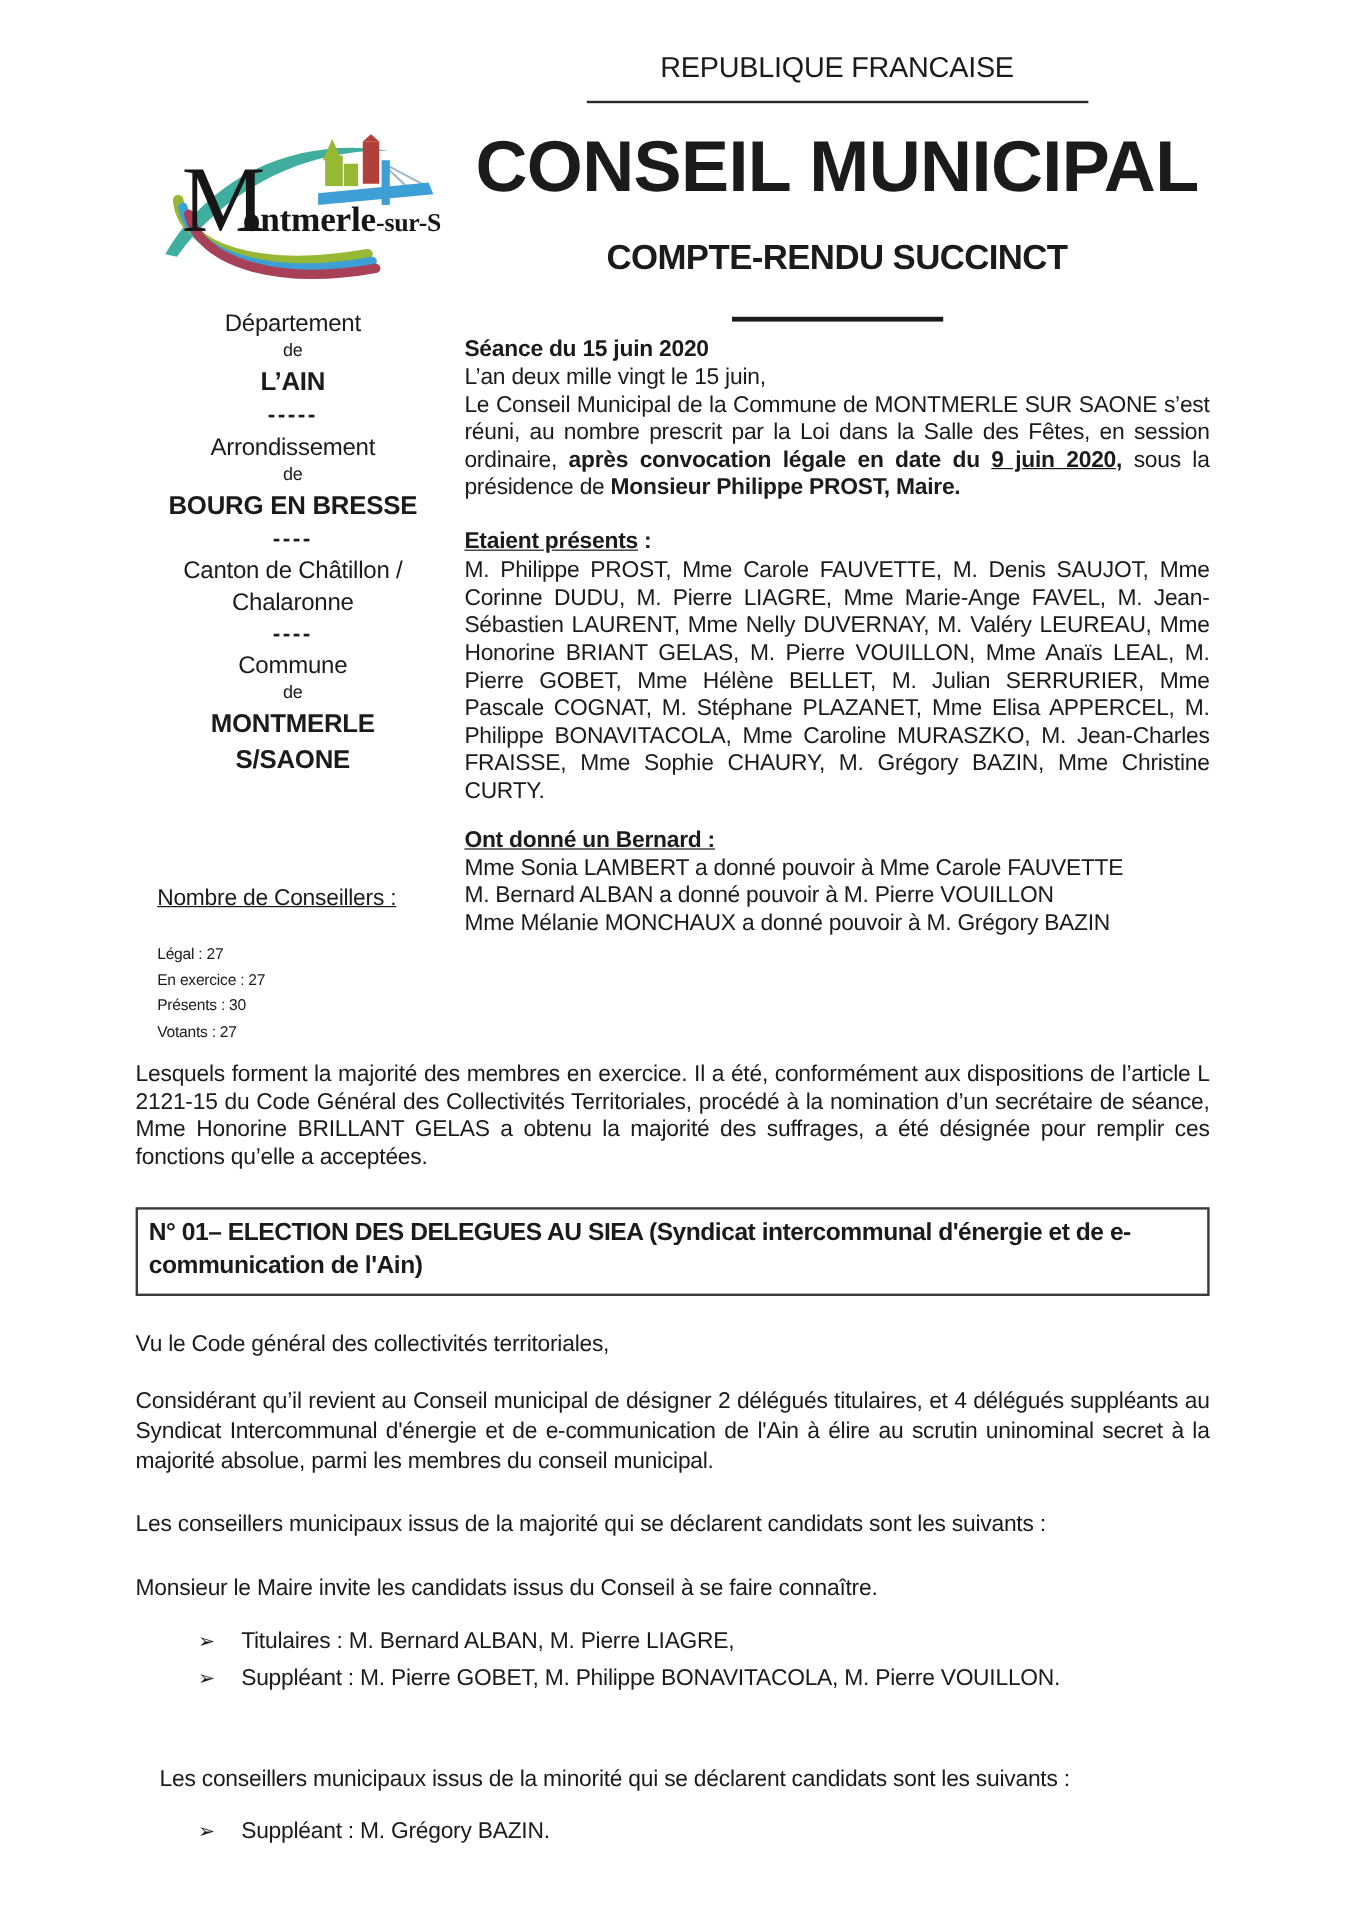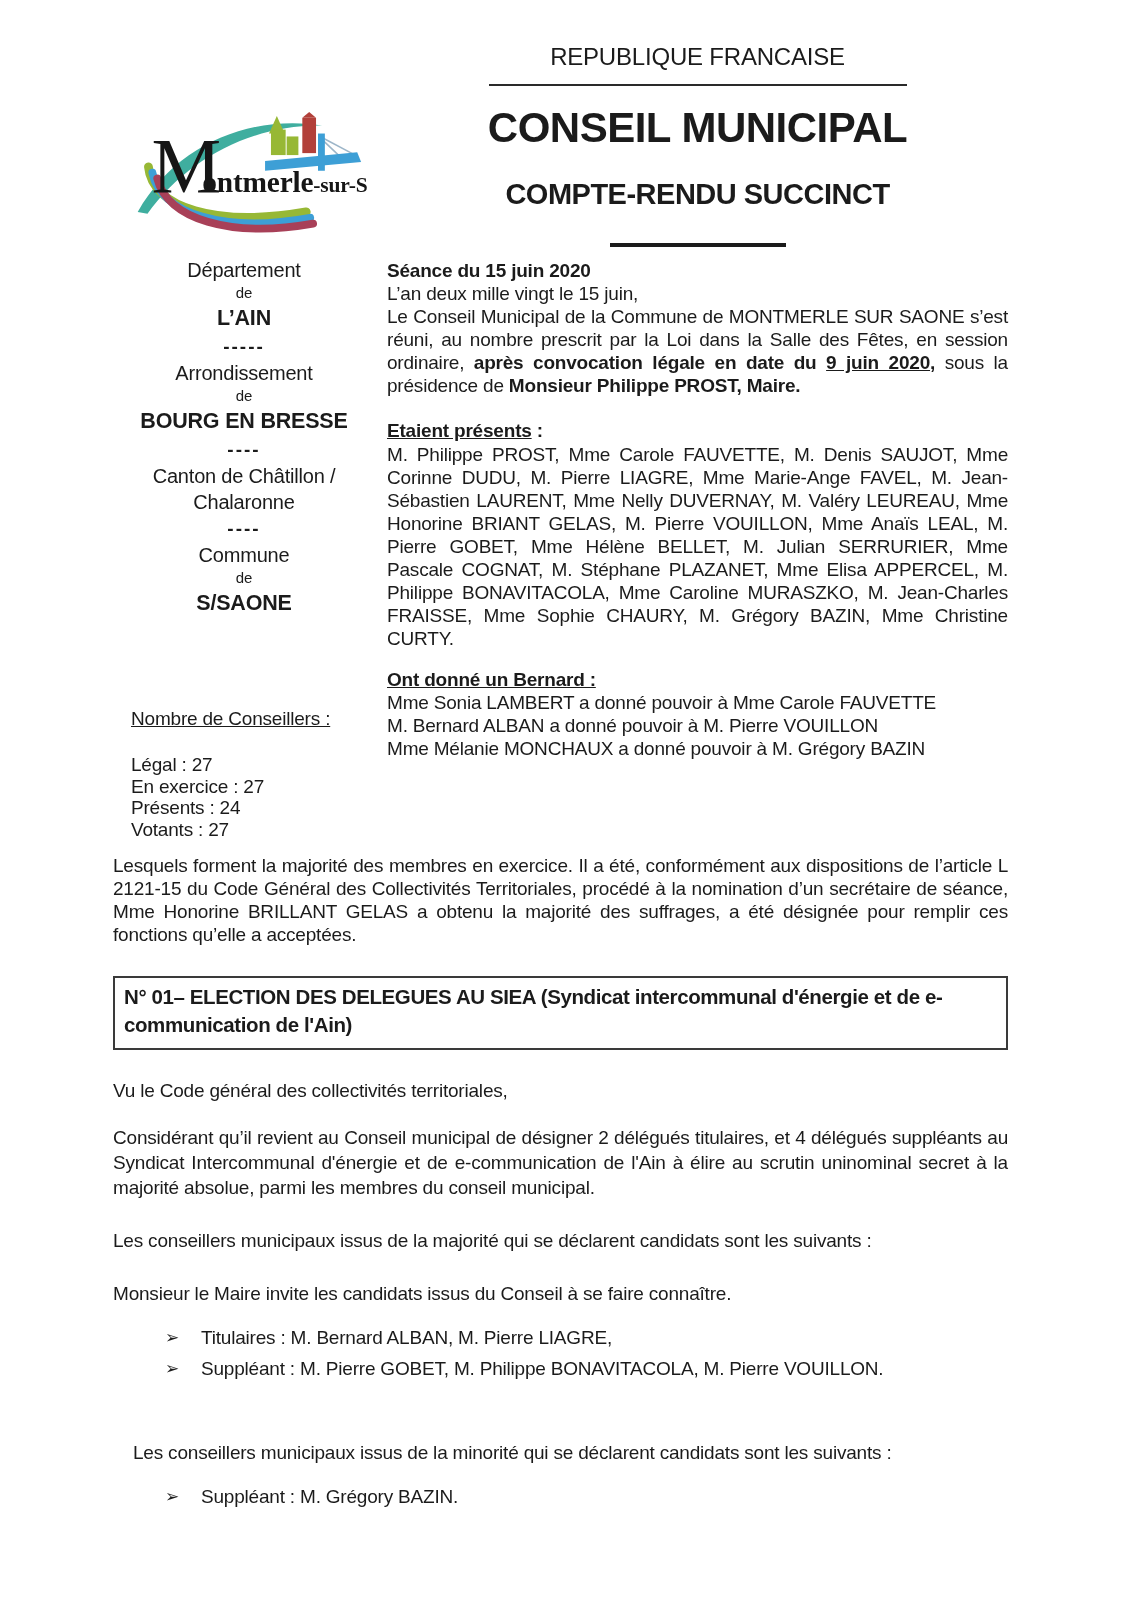--- a/index.html
+++ b/index.html
@@ -12,27 +12,27 @@
   .top-grid{display:grid;grid-template-columns:262px 1fr;}
   
   .leftcol{text-align:center;}
   .logo{width:245px;margin:70px auto 20px auto;display:block;}
   .admin-line{line-height:26px;font-size:20px;}
   .admin-de{line-height:20px;font-size:15px;}
   .admin-bold{line-height:30px;font-size:21.5px;font-weight:bold;}
   .admin-dash{line-height:27px;font-weight:bold;letter-spacing:2px;}
   .counsellors{margin-top:90px;text-align:left;padding-left:18px;}
   .counsellors-heading{text-decoration:underline;font-size:19px;margin-bottom:24px;}
-  .count-line{line-height:21.5px;font-size:19px;}
+  .count-line{line-height:21.5px;font-size:13px;}
   
   .rightcol{padding-left:12px;}
   .republic{font-size:24px;text-align:center;line-height:26px;margin-top:4px;}
   .motto{font-size:16.5px;text-align:center;line-height:20px;}
   .thin-rule{height:2px;background:#2a2a2a;width:418px;margin:14px auto 0 auto;}
-  .main-title{font-size:42px;font-weight:bold;text-align:center;margin-top:18px;letter-spacing:-0.5px;}
+  .main-title{font-size:60px;font-weight:bold;text-align:center;margin-top:18px;letter-spacing:-0.5px;}
   .sub-title{font-size:29px;font-weight:bold;text-align:center;margin-top:26px;letter-spacing:-0.5px;}
   .short-rule{height:4px;background:#1b1b1b;width:176px;margin:32px auto 0 auto;}
   .seance{margin-top:12px;}
   .seance-heading{font-weight:bold;line-height:23px;}
   .line{line-height:23px;}
   .just{text-align:justify;line-height:23px;}
   .sec-heading{margin-top:22px;line-height:24px;}
   .powers{margin-top:18px;}
   
   .majority-para{margin-top:14px;}
@@ -90,27 +90,28 @@
       <div class="admin-bold">L’AIN</div>
       <div class="admin-dash">-----</div>
       <div class="admin-line">Arrondissement</div>
       <div class="admin-de">de</div>
       <div class="admin-bold">BOURG EN BRESSE</div>
       <div class="admin-dash">----</div>
       <div class="admin-line">Canton de Châtillon / Chalaronne</div>
       <div class="admin-dash">----</div>
       <div class="admin-line">Commune</div>
       <div class="admin-de">de</div>
+      <div class="admin-bold">MONTMERLE</div>
       <div class="admin-bold">S/SAONE</div>
 
       <div class="counsellors">
         <div class="counsellors-heading">Nombre de Conseillers :</div>
         <div class="count-line">Légal : 27</div>
         <div class="count-line">En exercice : 27</div>
-        <div class="count-line">Présents : 24</div>
+        <div class="count-line">Présents : 30</div>
         <div class="count-line">Votants : 27</div>
       </div>
     </div>
 
     <div class="rightcol">
       <div class="republic">REPUBLIQUE FRANCAISE</div>
       <div class="thin-rule"></div>
       <div class="main-title">CONSEIL MUNICIPAL</div>
       <div class="sub-title">COMPTE-RENDU SUCCINCT</div>
       <div class="short-rule"></div>

